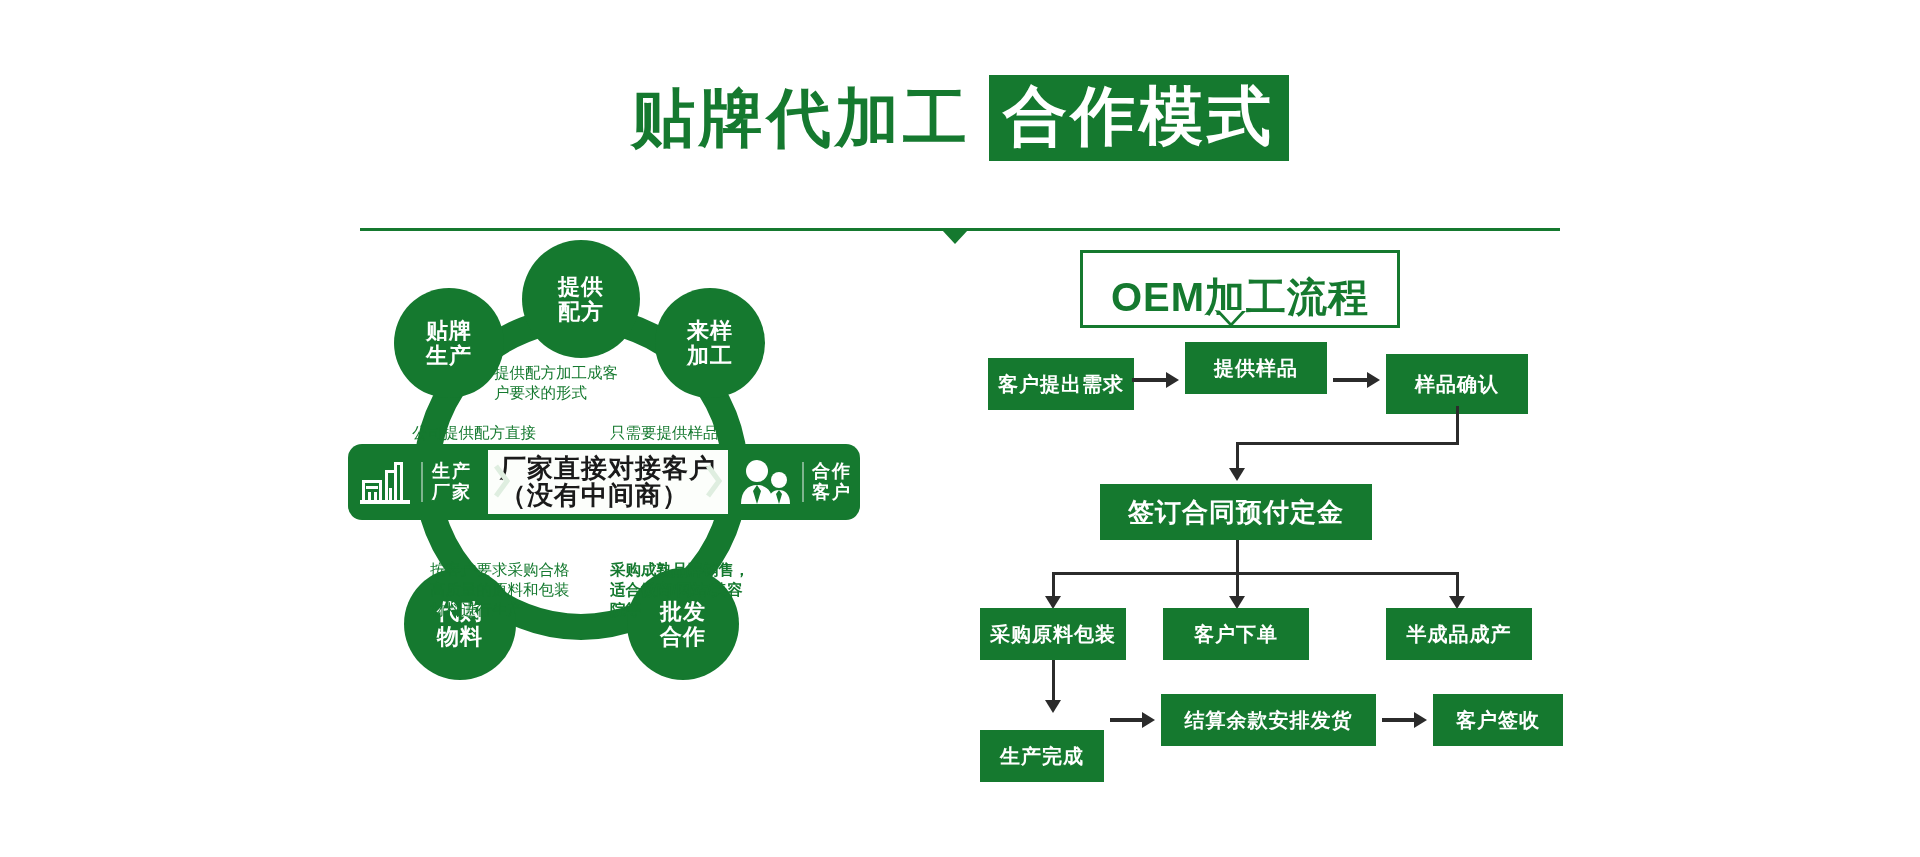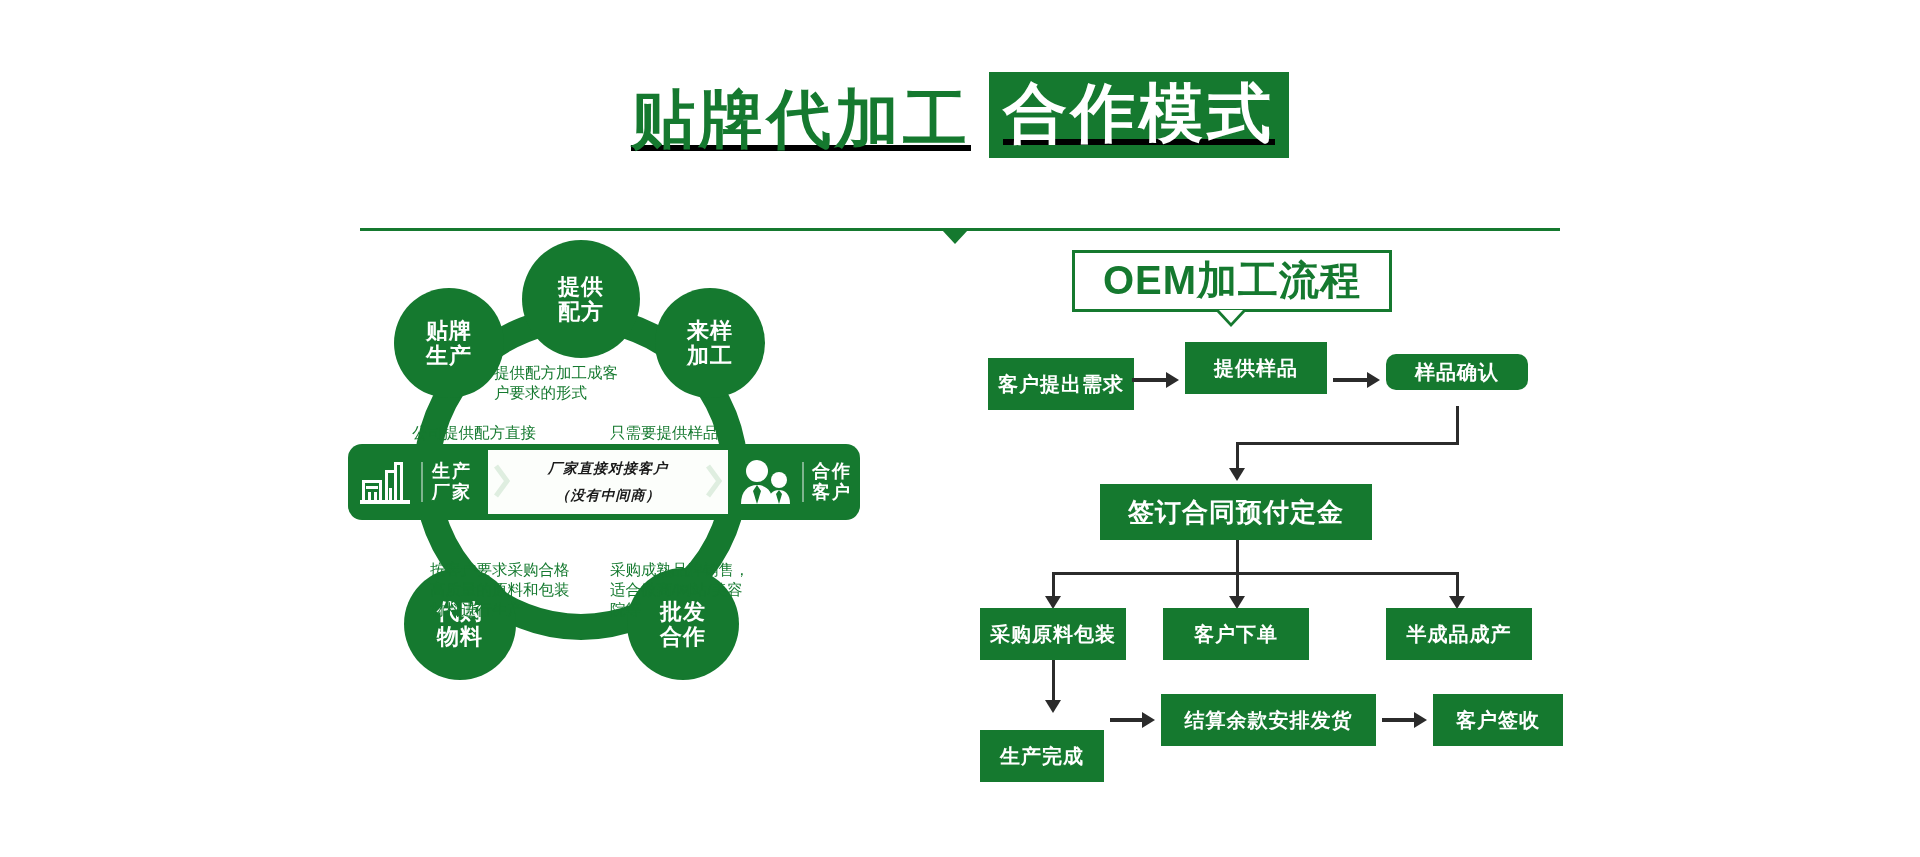--- a/index.html
+++ b/index.html
@@ -3,21 +3,21 @@
 <meta charset="utf-8">
 <style>
   html,body{margin:0;padding:0;}
   body{
     width:1920px;height:857px;background:#ffffff;
     font-family:"Liberation Sans","DejaVu Sans",sans-serif;
     overflow:hidden;position:relative;
   }
   
   #title-bar{position:absolute;left:0;top:78px;width:1920px;height:80px;
-    display:flex;align-items:flex-end;justify-content:center;text-decoration:underline;}
+    display:flex;align-items:center;justify-content:center;}
   .title-plain{
     font-size:64px;font-weight:bold;color:#15792f;letter-spacing:4px;
     line-height:78px;white-space:nowrap;
   }
   .title-boxed{
     font-size:64px;font-weight:bold;color:#ffffff;background:#15792f;
     letter-spacing:4px;line-height:78px;padding:2px 14px 6px 14px;
     margin-left:18px;white-space:nowrap;
   }
   #divider-wrap{position:absolute;left:360px;top:228px;width:1200px;height:22px;}
@@ -39,44 +39,44 @@
   #node-right{left:303px;top:30px;width:110px;height:110px;}
   #node-bl{left:52px;top:310px;width:112px;height:112px;}
   #node-br{left:275px;top:310px;width:112px;height:112px;}
 
   .desc{position:absolute;color:#15792f;font-size:15.5px;line-height:20px;
     font-weight:normal;white-space:pre-line;}
   #desc-top{left:142px;top:105px;}
   #desc-left{left:60px;top:165px;}
   #desc-right{left:258px;top:165px;}
   #desc-bl{left:78px;top:302px;}
-  #desc-br{left:258px;top:302px;}
+  #desc-br{left:258px;top:302px;font-weight:bold;}
 
   
   #center-bar{position:absolute;left:-4px;top:186px;width:512px;height:76px;
     background:#15792f;border-radius:14px;display:flex;align-items:center;}
   #factory-side{width:140px;height:76px;display:flex;align-items:center;padding-left:10px;box-sizing:border-box;}
   #factory-icon{width:54px;height:48px;flex:0 0 auto;}
   #fsep{width:2px;height:40px;background:#7fb48f;margin:0 9px;}
   #factory-label{color:#fff;font-weight:bold;font-size:18px;line-height:21px;letter-spacing:2px;}
   #center-white{flex:1;height:64px;background:#fcfefb;display:flex;align-items:center;
     justify-content:center;position:relative;}
-  #center-text{color:#1a1a1a;font-weight:bold;font-size:14px;line-height:27px;text-align:center;letter-spacing:1px;font-style:italic;}
+  #center-text{color:#1a1a1a;font-weight:bold;font-size:26px;line-height:27px;letter-spacing:1px;}
   .chev{position:absolute;top:14px;width:16px;height:34px;}
   #chev-l{left:6px;} #chev-r{right:6px;}
   #client-side{width:132px;height:76px;display:flex;align-items:center;padding-left:8px;box-sizing:border-box;}
   #client-icon{width:58px;height:48px;flex:0 0 auto;}
   #csep{width:2px;height:40px;background:#7fb48f;margin:0 8px;}
   #client-label{color:#fff;font-weight:bold;font-size:18px;line-height:21px;letter-spacing:2px;}
 
   
   #flow{position:absolute;left:980px;top:258px;width:620px;height:500px;}
-  #oem-box{position:absolute;left:92px;top:-8px;width:320px;height:62px;
+  #oem-box{position:absolute;left:100px;top:-8px;width:320px;height:78px;
     border:3px solid #15792f;box-sizing:border-box;display:flex;
-    align-items:flex-start;justify-content:center;background:#fff;}
+    align-items:flex-end;justify-content:center;background:#fff;}
   #oem-title{color:#15792f;font-size:40px;font-weight:bold;letter-spacing:1px;white-space:nowrap;}
   #oem-caret-out{position:absolute;left:236px;top:53px;width:0;height:0;
     border-left:15px solid transparent;border-right:15px solid transparent;border-top:16px solid #15792f;}
   #oem-caret-in{position:absolute;left:239px;top:52px;width:0;height:0;
     border-left:12px solid transparent;border-right:12px solid transparent;border-top:13px solid #ffffff;}
 
   .fbox{position:absolute;background:#15792f;color:#fff;font-weight:bold;
     display:flex;align-items:center;justify-content:center;text-align:center;
     font-size:20px;letter-spacing:1px;box-sizing:border-box;}
   .arrow-h{position:absolute;height:4px;background:#2b2b2b;}
@@ -199,21 +199,21 @@
   </div>
   <div id="oem-caret-out"></div>
   <div id="oem-caret-in"></div>
 
   <div class="fbox" style="left:0px;top:100px;width:146px;height:52px;margin-left:8px;">客户提出需求</div>
   <div class="arrow-h" style="left:152px;top:120px;width:34px;"></div>
   <div class="arrow-head-r" style="left:186px;top:114px;"></div>
   <div class="fbox" style="left:205px;top:84px;width:142px;height:52px;">提供样品</div>
   <div class="arrow-h" style="left:353px;top:120px;width:34px;"></div>
   <div class="arrow-head-r" style="left:387px;top:114px;"></div>
-  <div class="fbox" style="left:406px;top:96px;width:142px;height:36px;border-radius:10px;">样品确认</div>
+  <div class="fbox" style="left:406px;top:96px;width:142px;height:60px;">样品确认</div>
 
   <div class="arrow-v" style="left:476px;top:148px;height:38px;"></div>
   <div class="line-h" style="left:256px;top:184px;width:223px;"></div>
   <div class="arrow-v" style="left:256px;top:184px;height:28px;"></div>
   <div class="arrow-head-d" style="left:249px;top:210px;"></div>
 
   <div class="fbox" style="left:120px;top:226px;width:272px;height:56px;font-size:26px;">签订合同预付定金</div>
 
   <div class="arrow-v" style="left:256px;top:282px;height:34px;"></div>
   <div class="line-h" style="left:72px;top:314px;width:406px;"></div>

